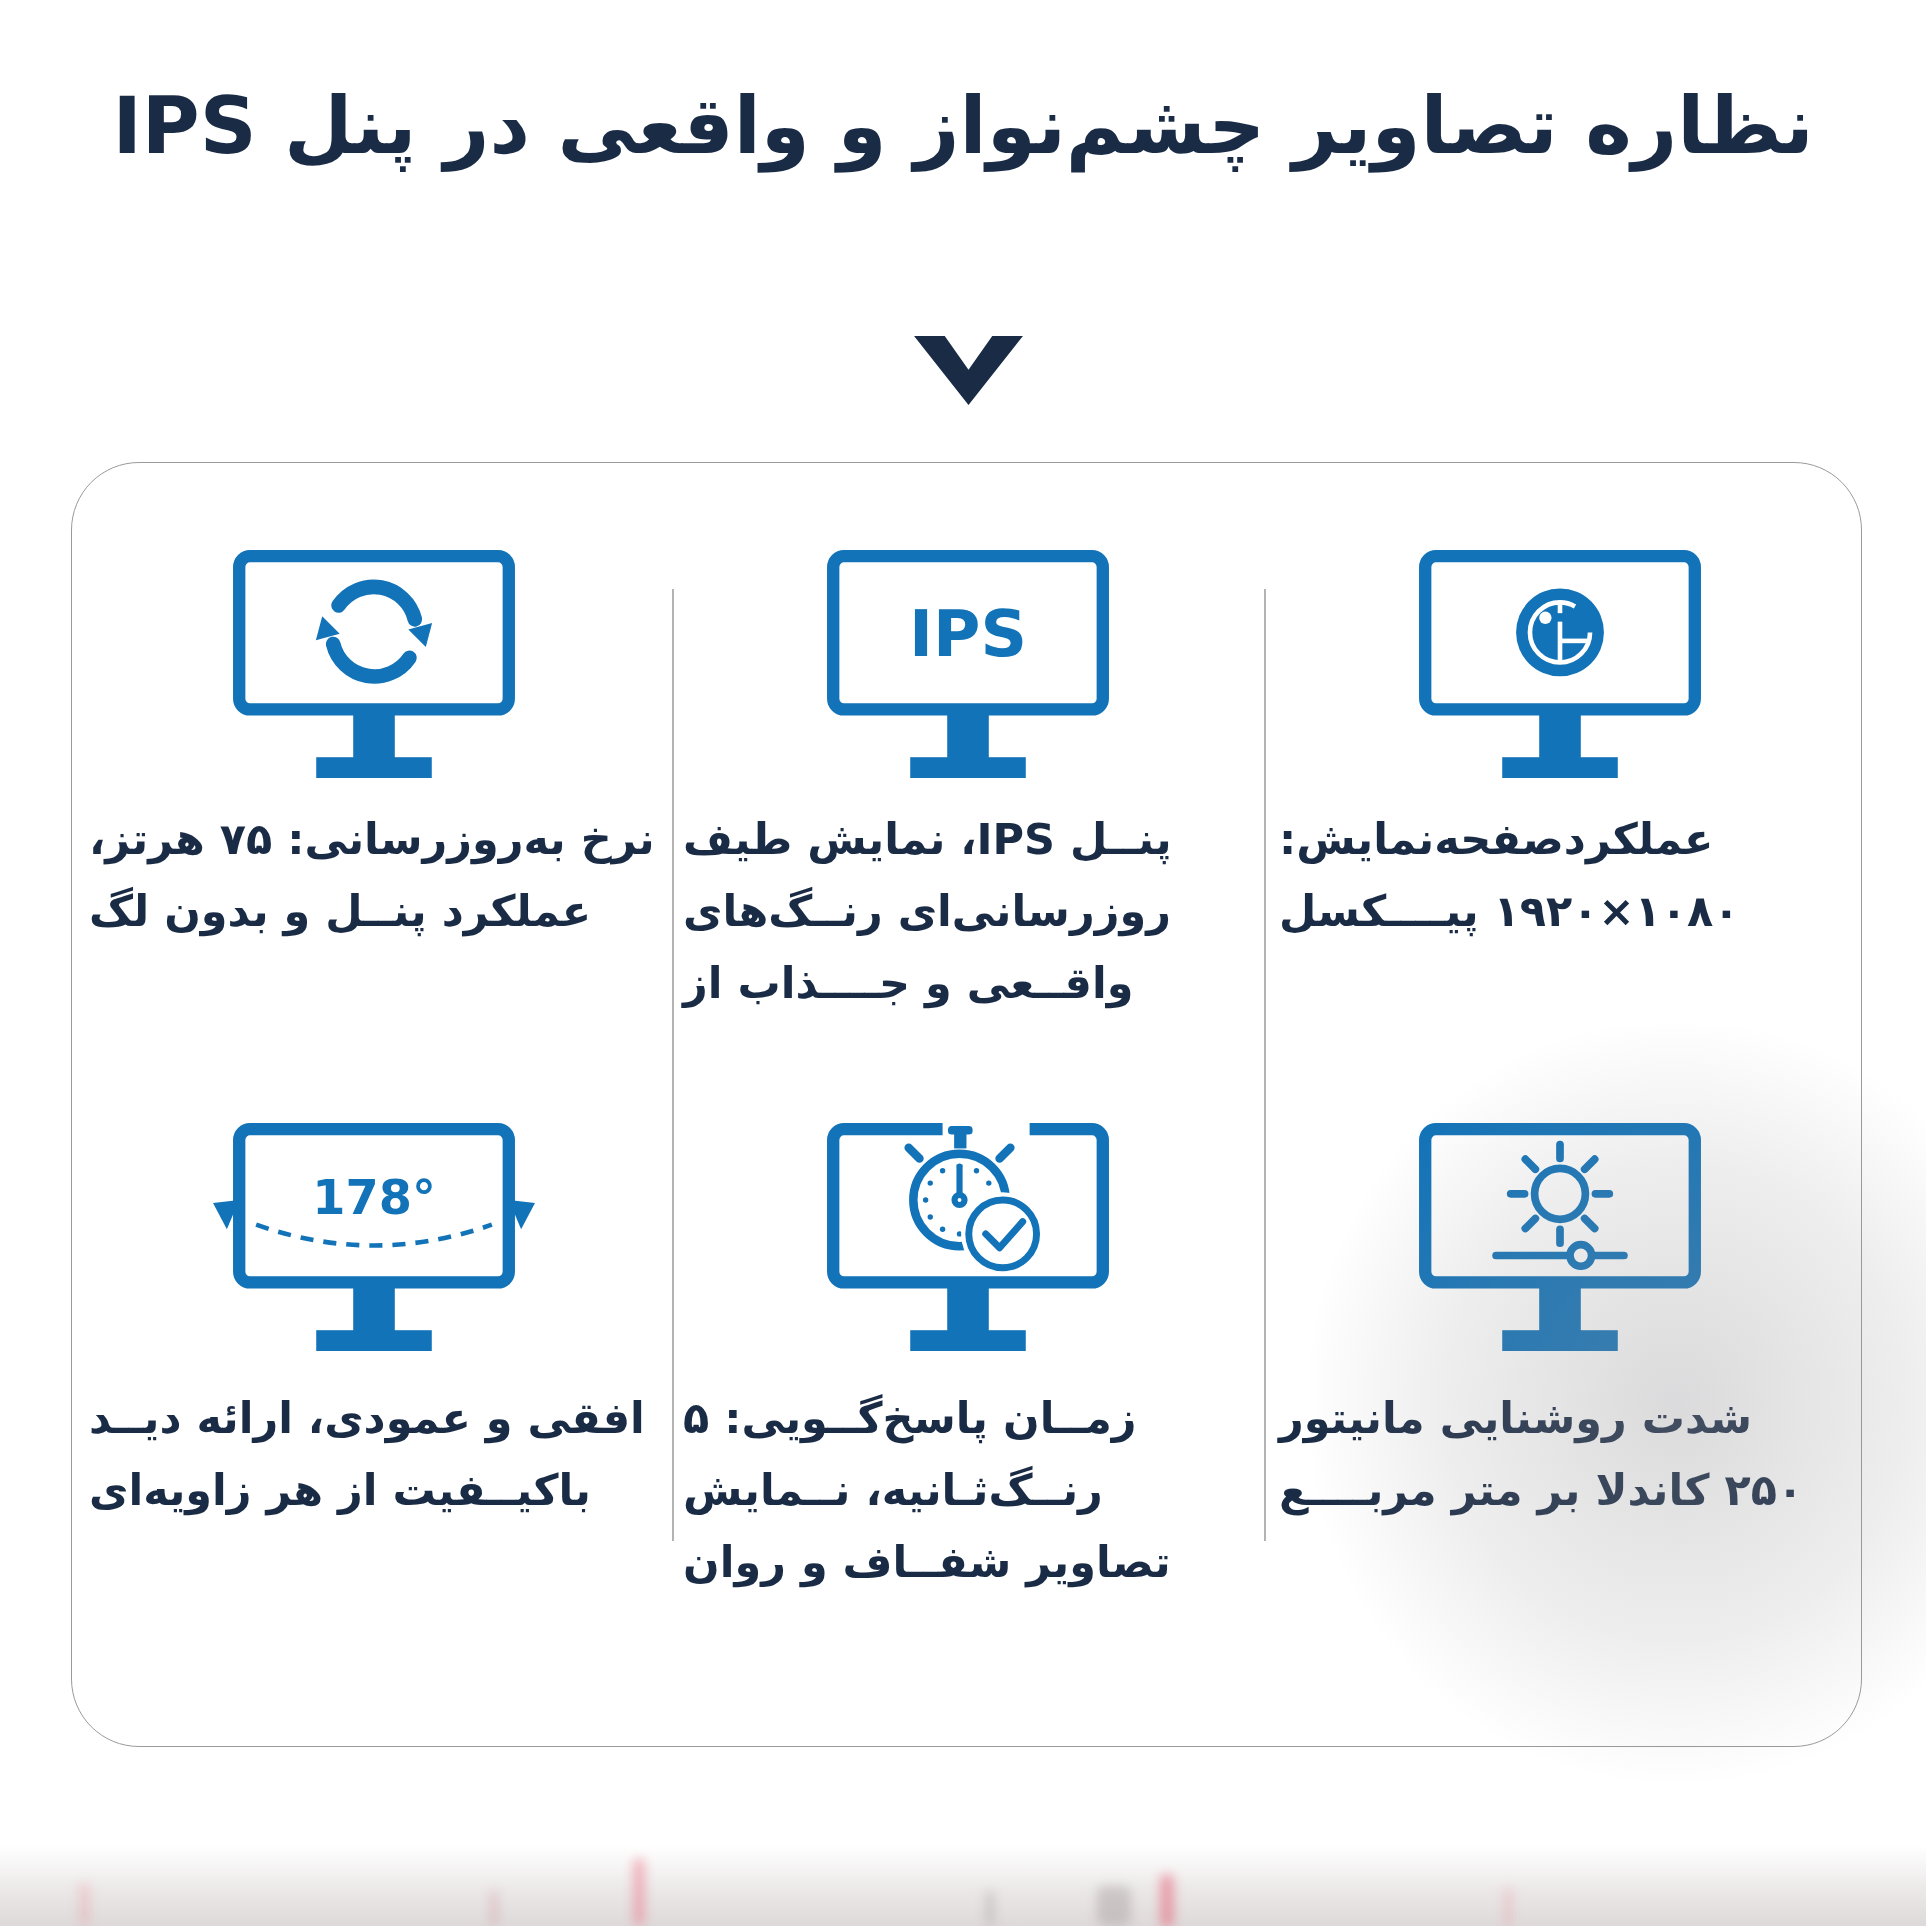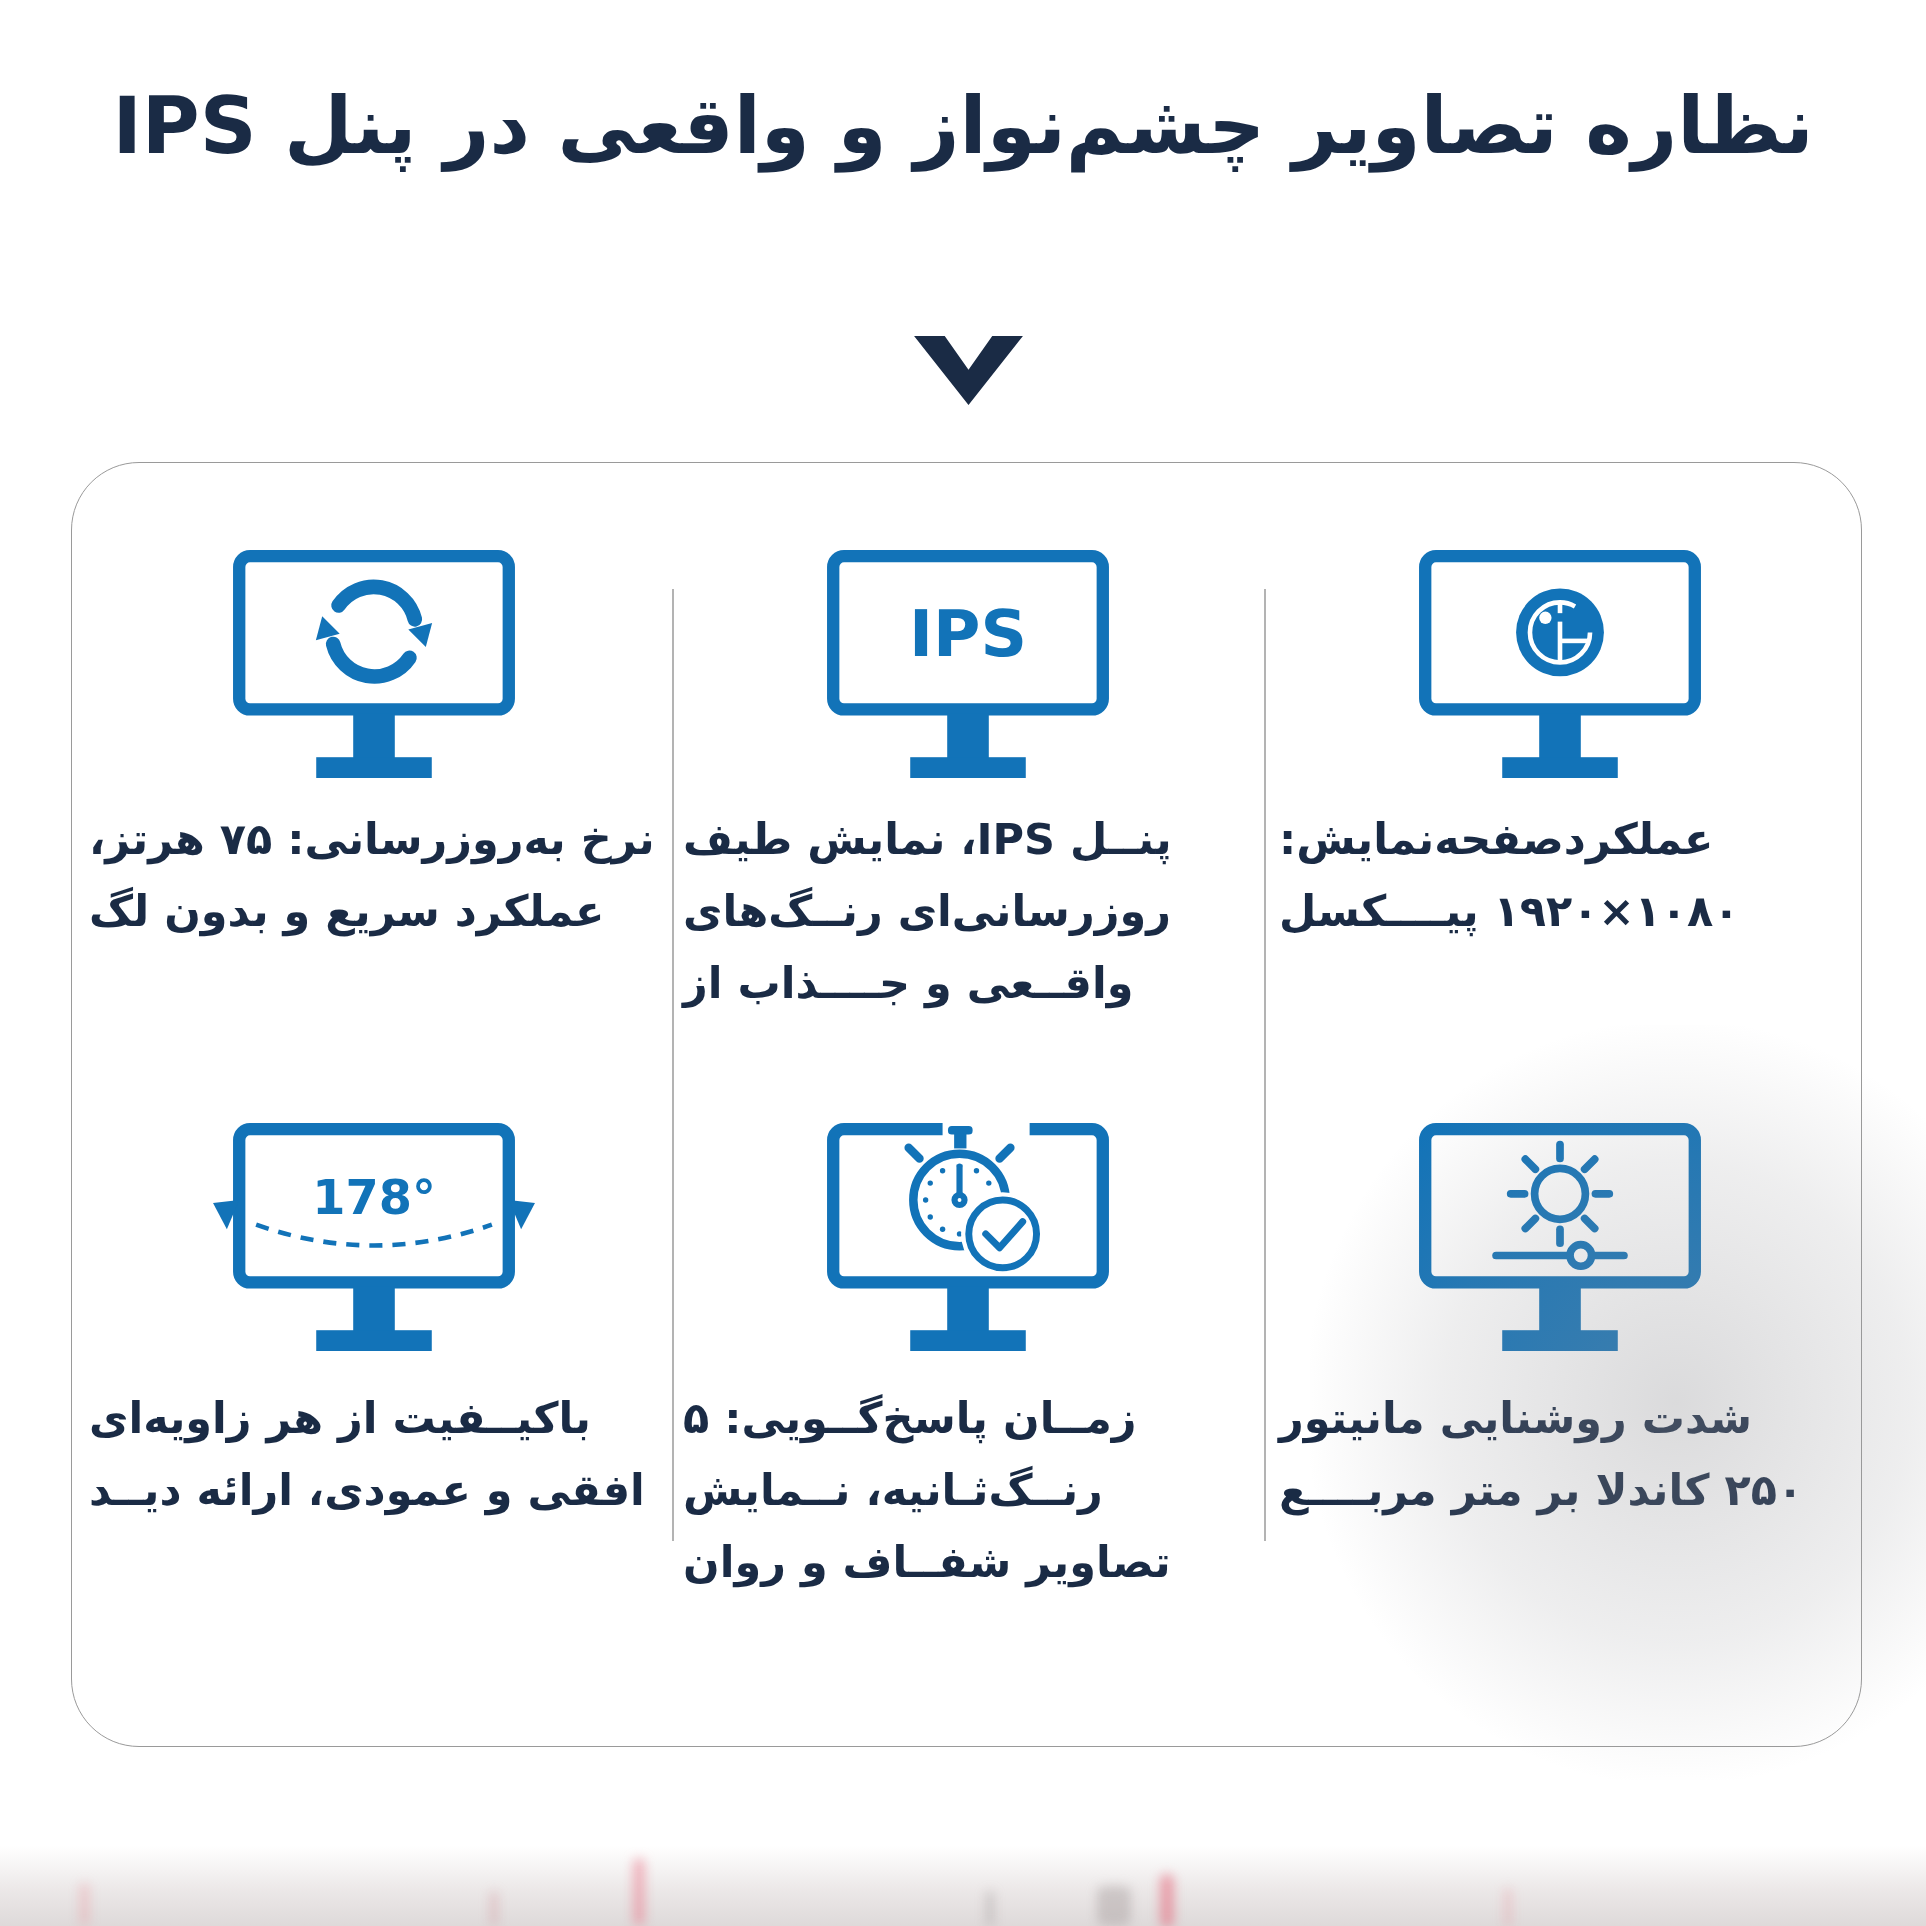--- a/index.html
+++ b/index.html
@@ -91,21 +91,21 @@
       <g transform="translate(243,99) rotate(75)" stroke="none" fill="#1273b8">
         <polygon points="0,-16 28,0 0,16"></polygon>
       </g>
       <g transform="translate(123,113) rotate(255)" stroke="none" fill="#1273b8">
         <polygon points="0,-16 28,0 0,16"></polygon>
       </g>
     </g>
   </svg>
   <div class="ftext t-tl">
     <div class="line">نرخ به‌روزرسانی: ۷۵ هرتز،</div>
-    <div class="line">عملکرد سریع و بدون لگ</div>
+    <div class="line">عملکرد پنــل و بدون لگ</div>
   </div>
 
   <svg class="mon m-br" viewBox="0 0 366 296">
     <rect x="8" y="8" width="350" height="199" rx="14" fill="#fff" stroke="#1273b8" stroke-width="16"></rect>
     <rect x="156" y="212" width="54" height="60" fill="#1273b8"></rect>
     <rect x="108" y="269" width="150" height="27" fill="#1273b8"></rect>
     <g stroke="#1273b8" stroke-width="10" stroke-linecap="round" fill="none">
       <circle cx="183" cy="92" r="33"></circle>
       <line x1="229" y1="92" x2="247" y2="92"></line>
       <line x1="215" y1="124" x2="228" y2="137"></line>
@@ -167,22 +167,22 @@
   <svg class="mon m-bl" viewBox="0 0 366 296">
     <rect x="8" y="8" width="350" height="199" rx="14" fill="#fff" stroke="#1273b8" stroke-width="16"></rect>
     <rect x="156" y="212" width="54" height="60" fill="#1273b8"></rect>
     <rect x="108" y="269" width="150" height="27" fill="#1273b8"></rect>
     <text class="svg-label" x="183" y="118" text-anchor="middle" font-size="62">178°</text>
     <path d="M30,132 Q183,186 336,132" fill="none" stroke="#1273b8" stroke-width="6" stroke-dasharray="17 13"></path>
     <polygon points="-26,104 8,100 -8,138" fill="#1273b8"></polygon>
     <polygon points="392,104 358,100 374,138" fill="#1273b8"></polygon>
   </svg>
   <div class="ftext t-bl">
+    <div class="line">افقی و عمودی، ارائه دیــد</div>
     <div class="line">باکیــفیت از هر زاویه‌ای</div>
-    <div class="line">افقی و عمودی، ارائه دیــد</div>
   </div>
 
   <div class="blob"></div>
 
   <div class="bottom-texture">
     <div class="streak s1"></div>
     <div class="streak s2"></div>
     <div class="streak s3"></div>
     <div class="streak s4"></div>
     <div class="streak s5"></div>

